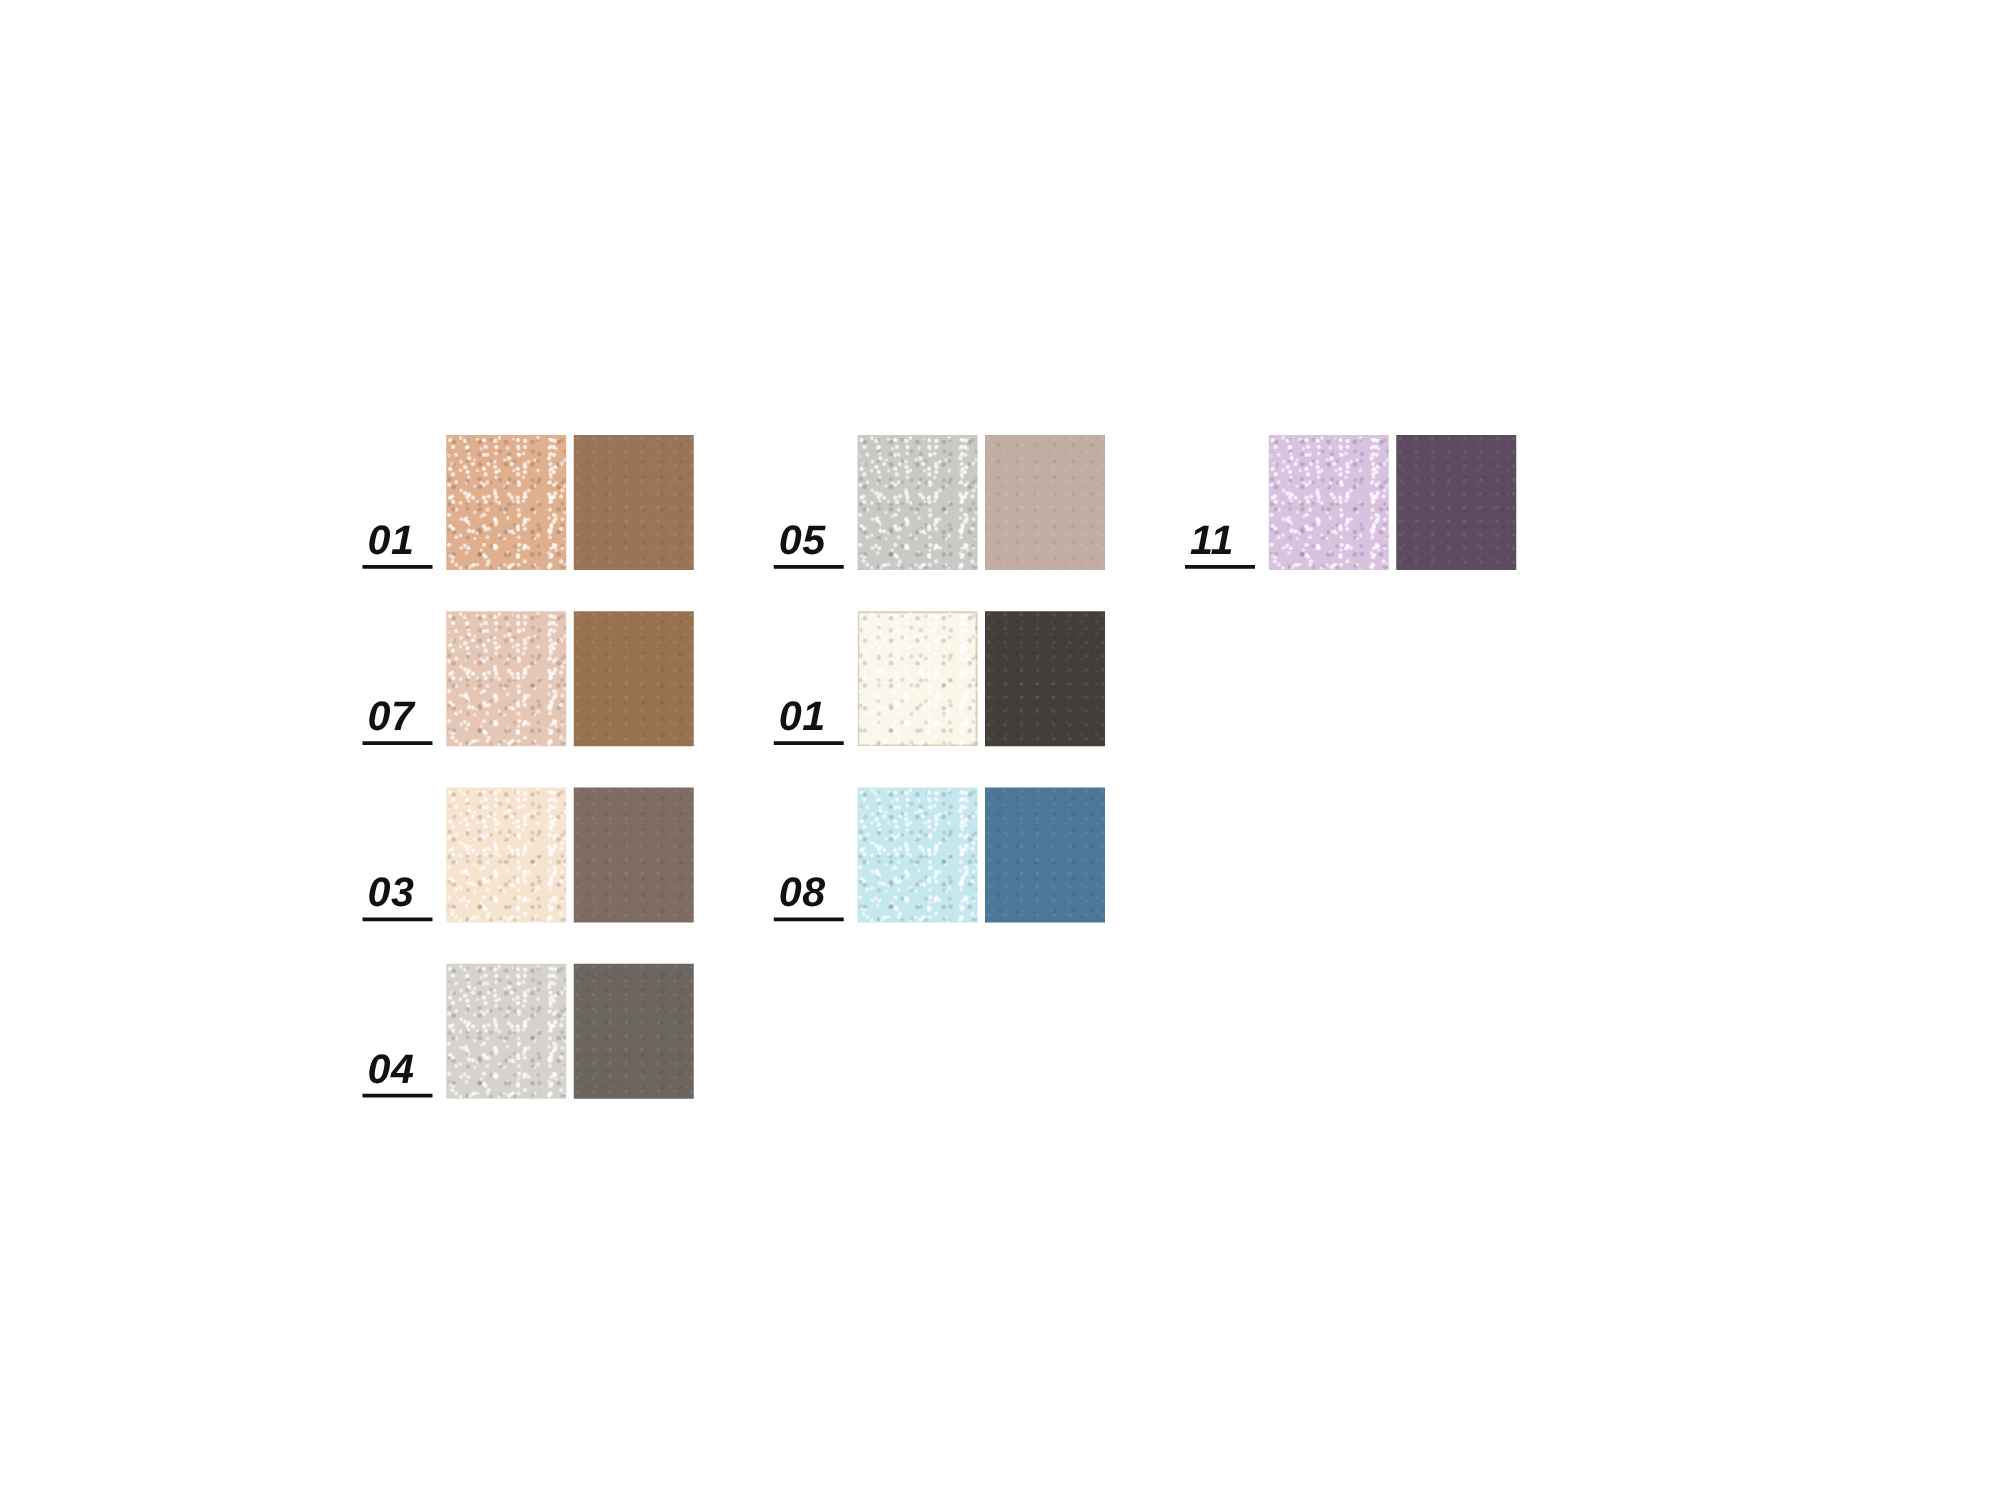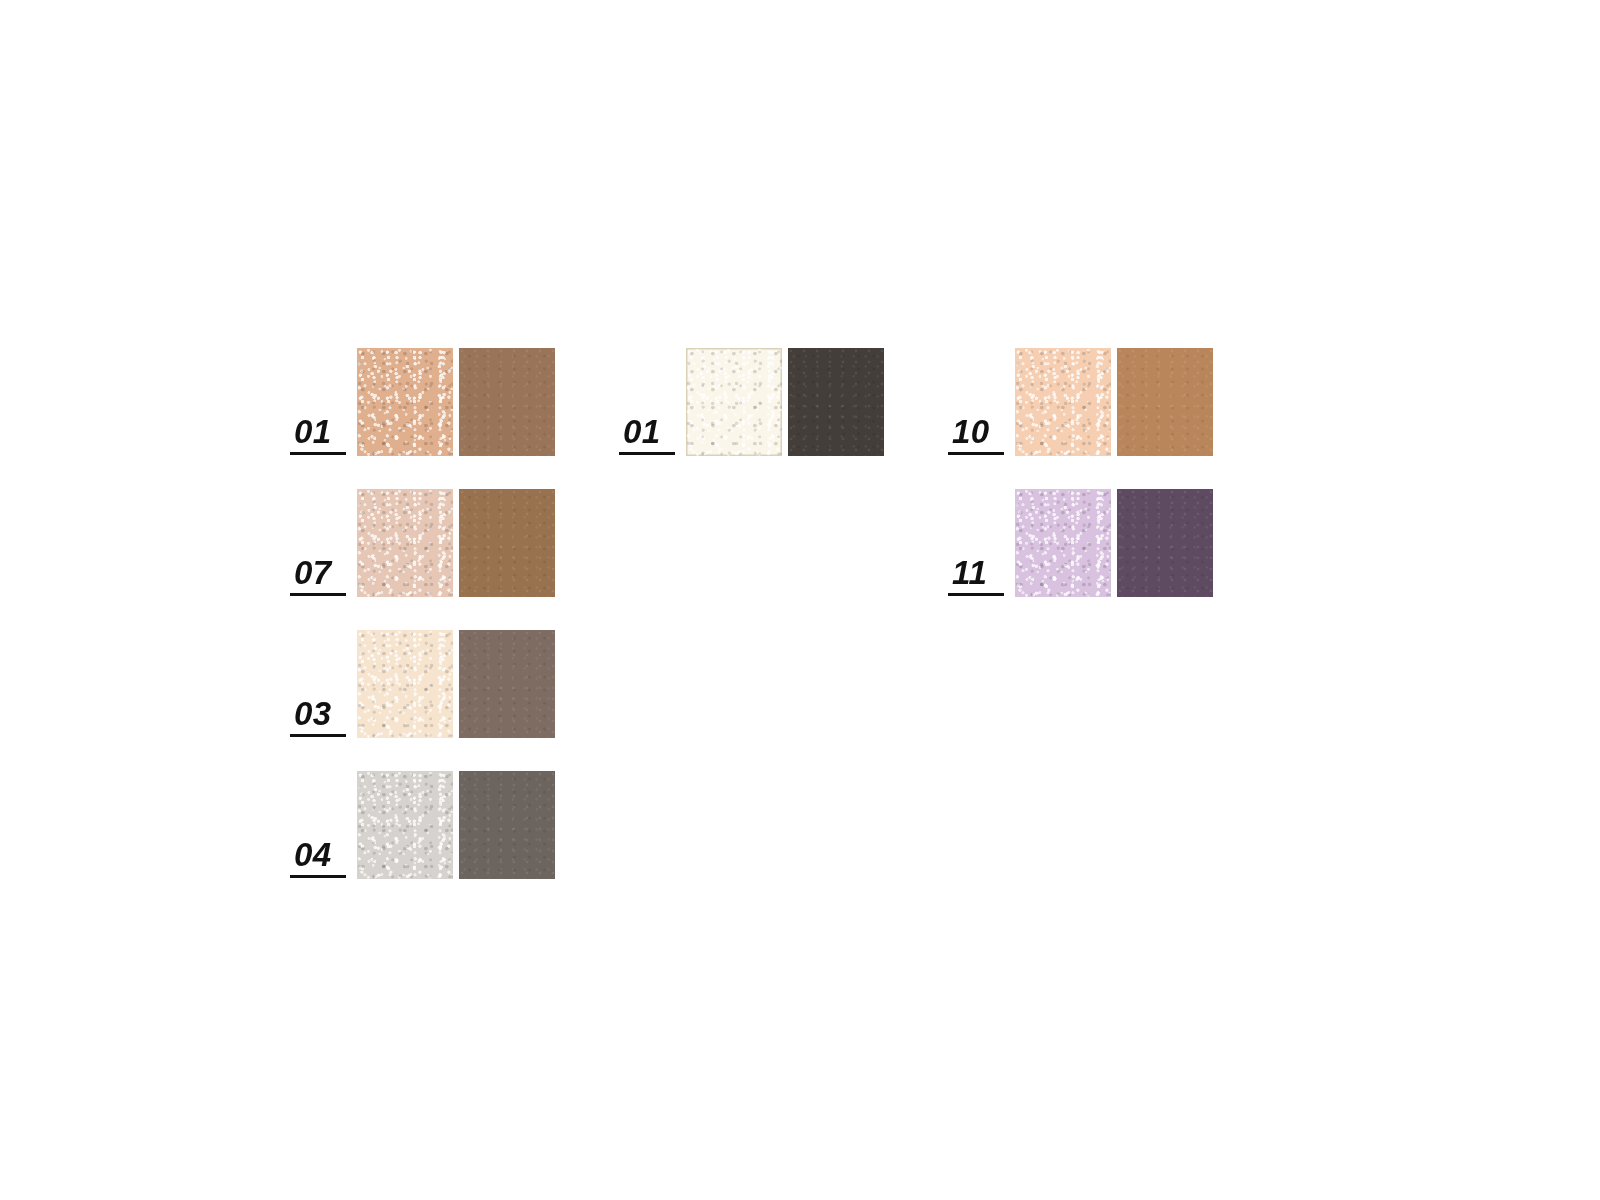--- a/index.html
+++ b/index.html
@@ -188,40 +188,50 @@
           </div>
           <div class="swatch-pair">
             <div class="swatch shimmer" title="silver-glitter-shimmer" style="background: rgb(214, 211, 206);"></div>
             <div class="swatch matte" title="warm-gray-matte" style="background: rgb(108, 101, 95);"></div>
           </div>
         </div>
       </div>
       <div class="palette-column">
         <div class="swatch-row">
           <div class="row-label">
+            <div class="num">05</div>
+            <div class="rule"></div>
+          </div>
+          <div class="swatch-pair">
+            <div class="swatch shimmer" title="silver-sparkle-shimmer" style="background: rgb(203, 201, 198);"></div>
+            <div class="swatch matte" title="mauve-taupe-matte" style="background: rgb(194, 173, 163);"></div>
+          </div>
+        </div>
+        <div class="swatch-row">
+          <div class="row-label">
             <div class="num">01</div>
             <div class="rule"></div>
           </div>
           <div class="swatch-pair">
             <div class="swatch shimmer bordered" title="ivory-white-shimmer" style="background: rgb(251, 246, 234);"></div>
             <div class="swatch matte" title="charcoal-matte" style="background: rgb(67, 62, 58);"></div>
           </div>
         </div>
+        <div class="swatch-row">
+          <div class="row-label">
+            <div class="num">08</div>
+            <div class="rule"></div>
+          </div>
+          <div class="swatch-pair">
+            <div class="swatch shimmer" title="pale-blue-shimmer" style="background: rgb(196, 232, 238);"></div>
+            <div class="swatch matte" title="steel-blue-matte" style="background: rgb(75, 119, 154);"></div>
+          </div>
+        </div>
       </div>
       <div class="palette-column">
-        <div class="swatch-row">
-          <div class="row-label">
-            <div class="num">10</div>
-            <div class="rule"></div>
-          </div>
-          <div class="swatch-pair">
-            <div class="swatch shimmer" title="apricot-shimmer" style="background: rgb(246, 207, 178);"></div>
-            <div class="swatch matte" title="caramel-matte" style="background: rgb(185, 134, 92);"></div>
-          </div>
-        </div>
         <div class="swatch-row">
           <div class="row-label">
             <div class="num">11</div>
             <div class="rule"></div>
           </div>
           <div class="swatch-pair">
             <div class="swatch shimmer" title="lilac-shimmer" style="background: rgb(217, 194, 224);"></div>
             <div class="swatch matte" title="deep-plum-matte" style="background: rgb(94, 75, 98);"></div>
           </div>
         </div>

